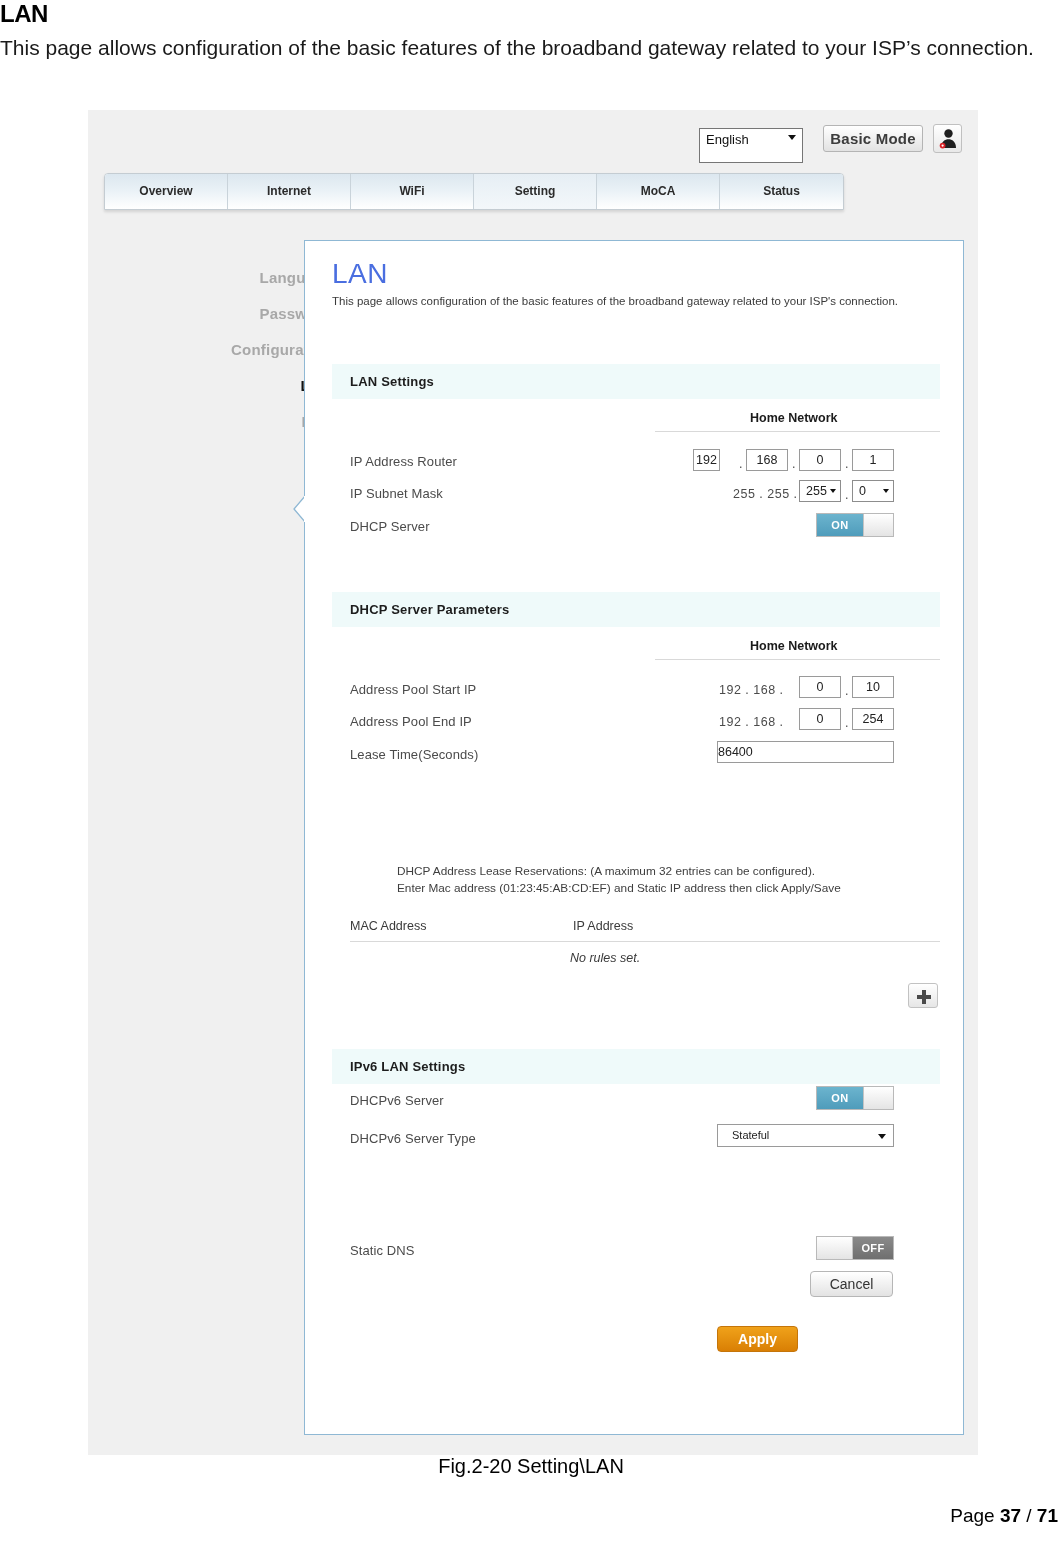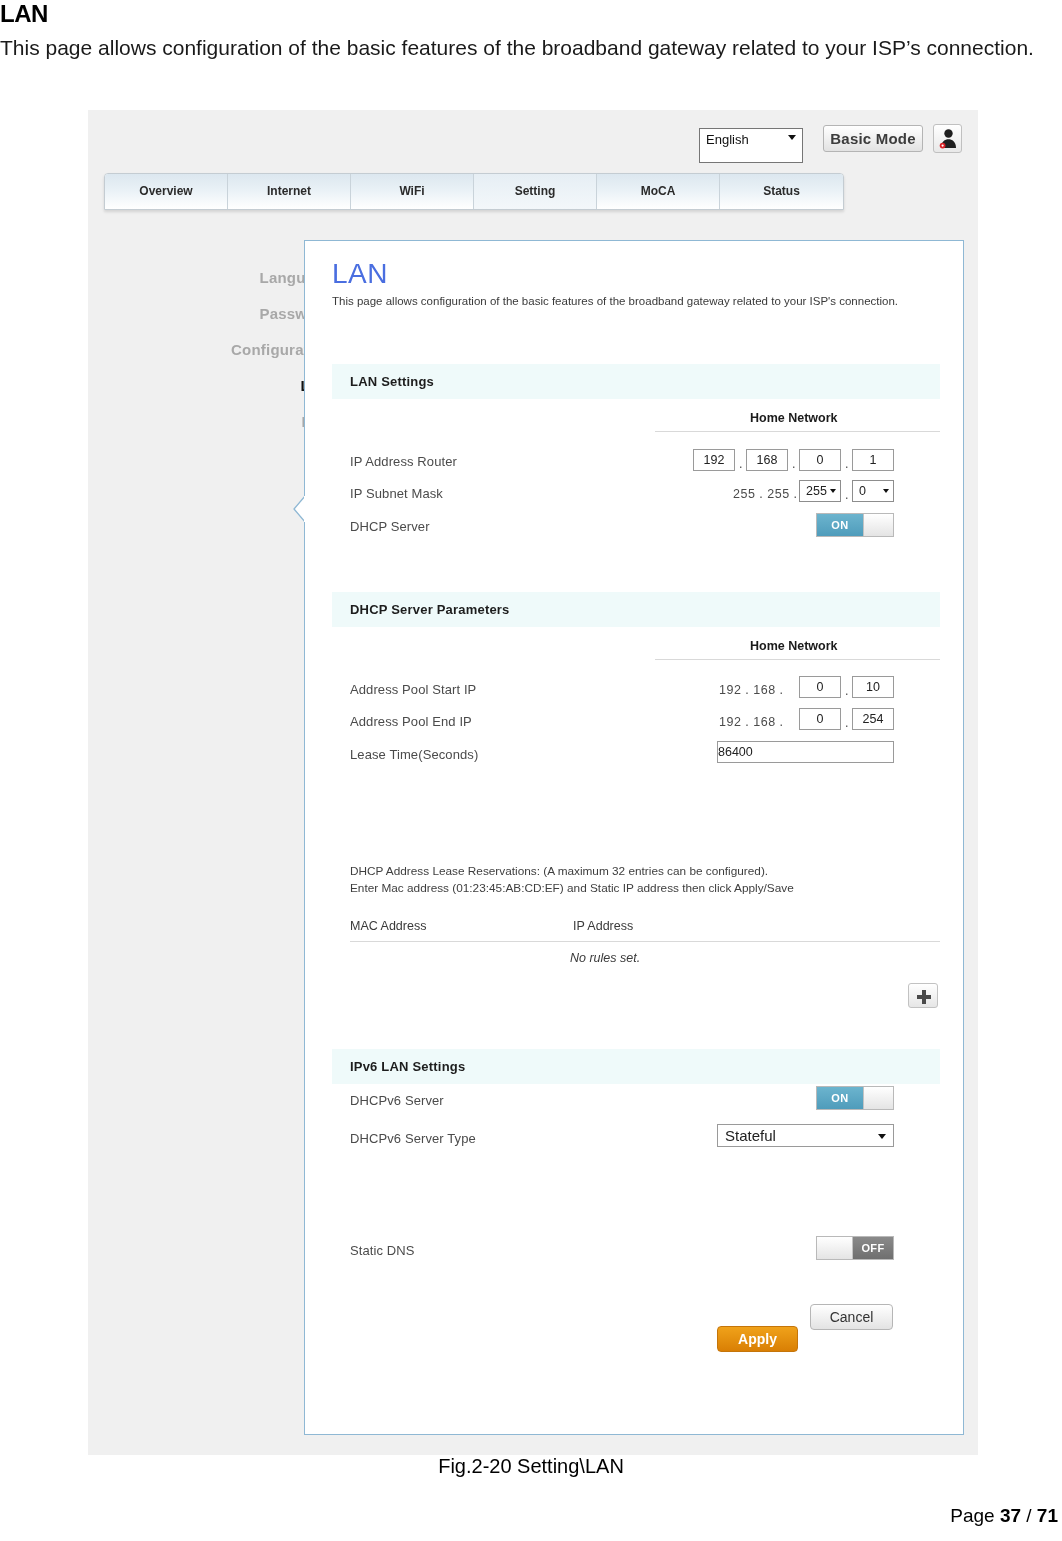--- a/index.html
+++ b/index.html
@@ -262,24 +262,24 @@
     font-size: 12.5px;
     color: #222;
     line-height: 20px;
     padding-left: 0;
   }
   .wsel {
     position: absolute;
     height: 23px;
     border: 1px solid #9a9a9a;
     background: #fff;
-    font-size: 15px;
+    font-size: 11px;
     color: #222;
     line-height: 21px;
-    padding-left: 7px;
+    padding-left: 14px;
   }
   .wsel .caret {
     position: absolute;
     right: 7px; top: 9px;
     width: 0; height: 0;
     border-left: 4px solid transparent;
     border-right: 4px solid transparent;
     border-top: 5px solid #111;
   }
 
@@ -440,21 +440,21 @@
 
       <div class="panel-title">LAN</div>
       <div class="panel-sub">This page allows configuration of the basic features of the broadband gateway related to your ISP's connection.</div>
 
       <div class="sec-head" style="top:123px;">LAN Settings</div>
 
       <div class="col-head" style="left:445px; top:170px;">Home Network</div>
       <div class="col-rule" style="left:350px; top:190px; width:285px;"></div>
 
       <div class="row-label" style="left:45px; top:213px;">IP Address Router</div>
-      <div class="ipbox" style="left:388px; top:208px; width:42px;">192</div>
+      <div class="ipbox" style="left:388px; top:208px; width:27px;">192</div>
       <div class="dot" style="left:434px; top:216px;">.</div>
       <div class="ipbox" style="left:441px; top:208px; width:42px;">168</div>
       <div class="dot" style="left:487px; top:216px;">.</div>
       <div class="ipbox" style="left:494px; top:208px; width:42px;">0</div>
       <div class="dot" style="left:540px; top:216px;">.</div>
       <div class="ipbox" style="left:547px; top:208px; width:42px;">1</div>
 
       <div class="row-label" style="left:45px; top:245px;">IP Subnet Mask</div>
       <div class="ipstatic" style="left:428px; top:246px;">255 . 255 .</div>
       <div class="ipsel" style="left:494px; top:239px; width:42px;">
@@ -487,21 +487,21 @@
       <div class="row-label" style="left:45px; top:473px;">Address Pool End IP</div>
       <div class="ipstatic" style="left:414px; top:474px;">192 . 168 .</div>
       <div class="ipbox" style="left:494px; top:467px; width:42px;">0</div>
       <div class="dot" style="left:540px; top:475px;">.</div>
       <div class="ipbox" style="left:547px; top:467px; width:42px;">254</div>
 
       <div class="row-label" style="left:45px; top:506px;">Lease Time(Seconds)</div>
       <div class="textbox" style="left:412px; top:500px; width:177px;">86400</div>
 
 
-      <div class="lease-desc" style="top:622px;">
+      <div class="lease-desc" style="top:622px;margin-left:47px;">
         <span>DHCP Address Lease Reservations: (A maximum 32 entries can be configured).</span><br>
         <span>Enter Mac address (01:23:45:AB:CD:EF) and Static IP address then click Apply/Save</span>
       </div>
 
       <div class="lease-th" style="left:45px; top:678px;">MAC Address</div>
       <div class="lease-th" style="left:268px; top:678px;">IP Address</div>
       <div class="col-rule" style="left:45px; top:700px; width:590px;"></div>
       <div class="lease-empty" style="left:265px; top:710px;">No rules set.</div>
 
       <div class="plus-btn" style="left:603px; top:742px;">
@@ -525,21 +525,21 @@
       </div>
 
 
       <div class="row-label" style="left:45px; top:1002px;">Static DNS</div>
       <div class="toggle" style="left:511px; top:995px;">
         <div class="knob-l"></div>
         <div class="off-part">OFF</div>
       </div>
 
       <div class="btn-apply" style="left:412px; top:1085px;">Apply</div>
-      <div class="btn-cancel" style="left:505px; top:1063px;">Cancel</div>
+      <div class="btn-cancel" style="left:505px; top:1030px;">Cancel</div>
 
     </div>
   </div>
 
   <div class="fig-caption">Fig.2-20 Setting\LAN</div>
 
   <div class="page-footer">
     <span>Page </span><b>37</b><span> / </span><b>71</b>
   </div>
 

